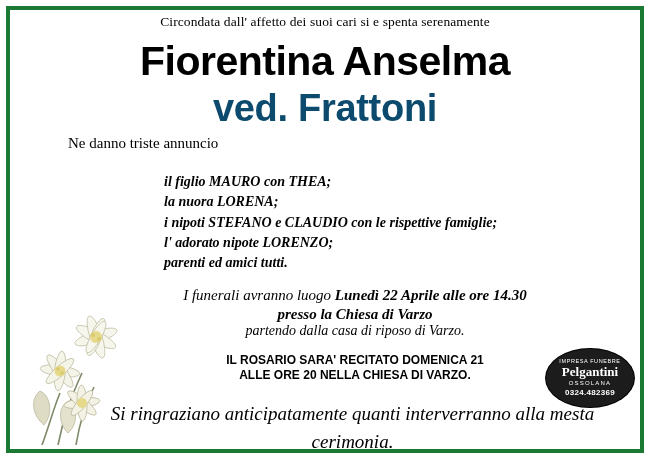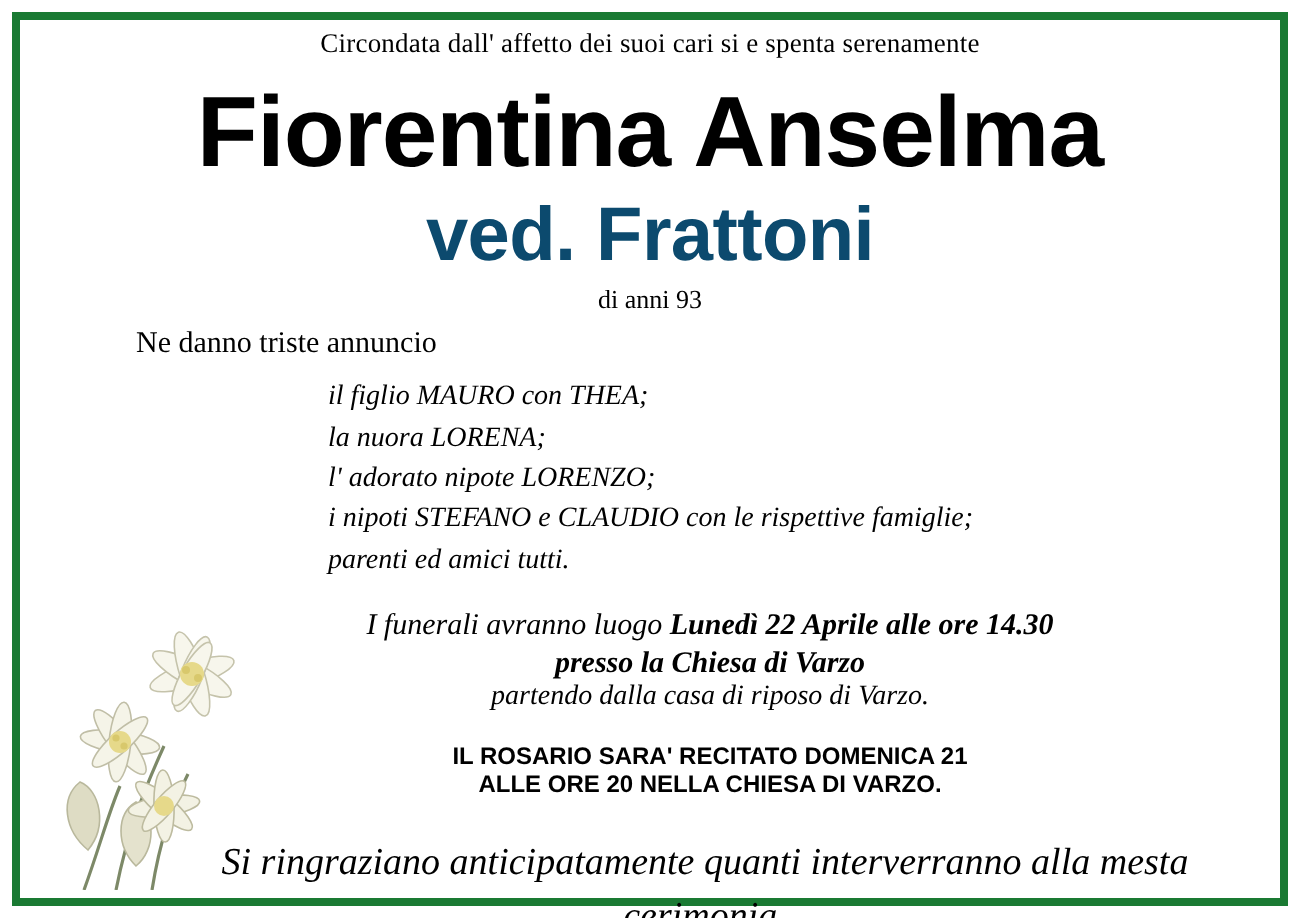--- a/index.html
+++ b/index.html
@@ -41,21 +41,21 @@
     font-size: 13.5px;
     color: #000;
     letter-spacing: 0.1px;
     margin-top: 2px;
   }
 
   .name {
     text-align: center;
     font-family: "Liberation Sans", sans-serif;
     font-weight: bold;
-    font-size: 50px;
+    font-size: 41px;
     line-height: 1.05;
     color: #000;
     margin-top: 10px;
     letter-spacing: -0.5px;
   }
 
   .surname {
     text-align: center;
     font-family: "Liberation Sans", sans-serif;
     font-weight: bold;
@@ -76,22 +76,23 @@
 
   .announce {
     font-family: "Liberation Serif", serif;
     font-size: 15px;
     color: #000;
     margin-top: 6px;
     margin-left: 54px;
   }
 
   .relatives {
-    margin-top: 8px;
+    margin-top: 20px;
     margin-left: 150px;
+    font-weight: bold;
   }
   .relatives div {
     font-family: "Liberation Serif", serif;
     font-style: italic;
     font-size: 14px;
     line-height: 1.45;
     color: #000;
     white-space: nowrap;
   }
 
@@ -216,29 +217,28 @@
   <div id="frame"></div>
 
   <div id="inner">
 
     <div class="line-top">Circondata dall' affetto dei suoi cari si e spenta serenamente</div>
 
     <div class="name">Fiorentina Anselma</div>
 
     <div class="surname">ved. Frattoni</div>
 
-    <div class="age">di anni 93</div>
 
     <div class="announce">Ne danno triste annuncio</div>
 
     <div class="relatives">
       <div>il figlio MAURO con THEA;</div>
       <div>la nuora LORENA;</div>
+      <div>i nipoti STEFANO e CLAUDIO con le rispettive famiglie;</div>
       <div>l' adorato nipote LORENZO;</div>
-      <div>i nipoti STEFANO e CLAUDIO con le rispettive famiglie;</div>
       <div>parenti ed amici tutti.</div>
     </div>
 
     <div class="funeral">
       <div class="f1"><span>I funerali avranno luogo </span><b>Lunedì 22 Aprile alle ore 14.30</b></div>
       <div class="f2">presso la Chiesa di Varzo</div>
       <div class="f3">partendo dalla casa di riposo di Varzo.</div>
     </div>
 
     <div class="rosary">
@@ -294,14 +294,22 @@
       <g fill="#f3f2e4" stroke="#bdbb9f" stroke-width="0.8">
         <ellipse cx="58" cy="108" rx="18" ry="5" transform="rotate(-8 58 108)"></ellipse>
         <ellipse cx="58" cy="108" rx="18" ry="5" transform="rotate(40 58 108)"></ellipse>
         <ellipse cx="58" cy="108" rx="18" ry="5" transform="rotate(88 58 108)"></ellipse>
         <ellipse cx="58" cy="108" rx="16" ry="4.5" transform="rotate(130 58 108)"></ellipse>
       </g>
       <circle cx="58" cy="108" r="5" fill="#e6d98a"></circle>
     </g>
   </svg>
 
+  <div id="stamp">
+    <div class="oval">
+      <div class="s1">IMPRESA FUNEBRE</div>
+      <div class="s2">Pelgantini</div>
+      <div class="s3">OSSOLANA</div>
+      <div class="s4">0324.482369</div>
+    </div>
+  </div>
 
 </div>
 
 </body></html>

